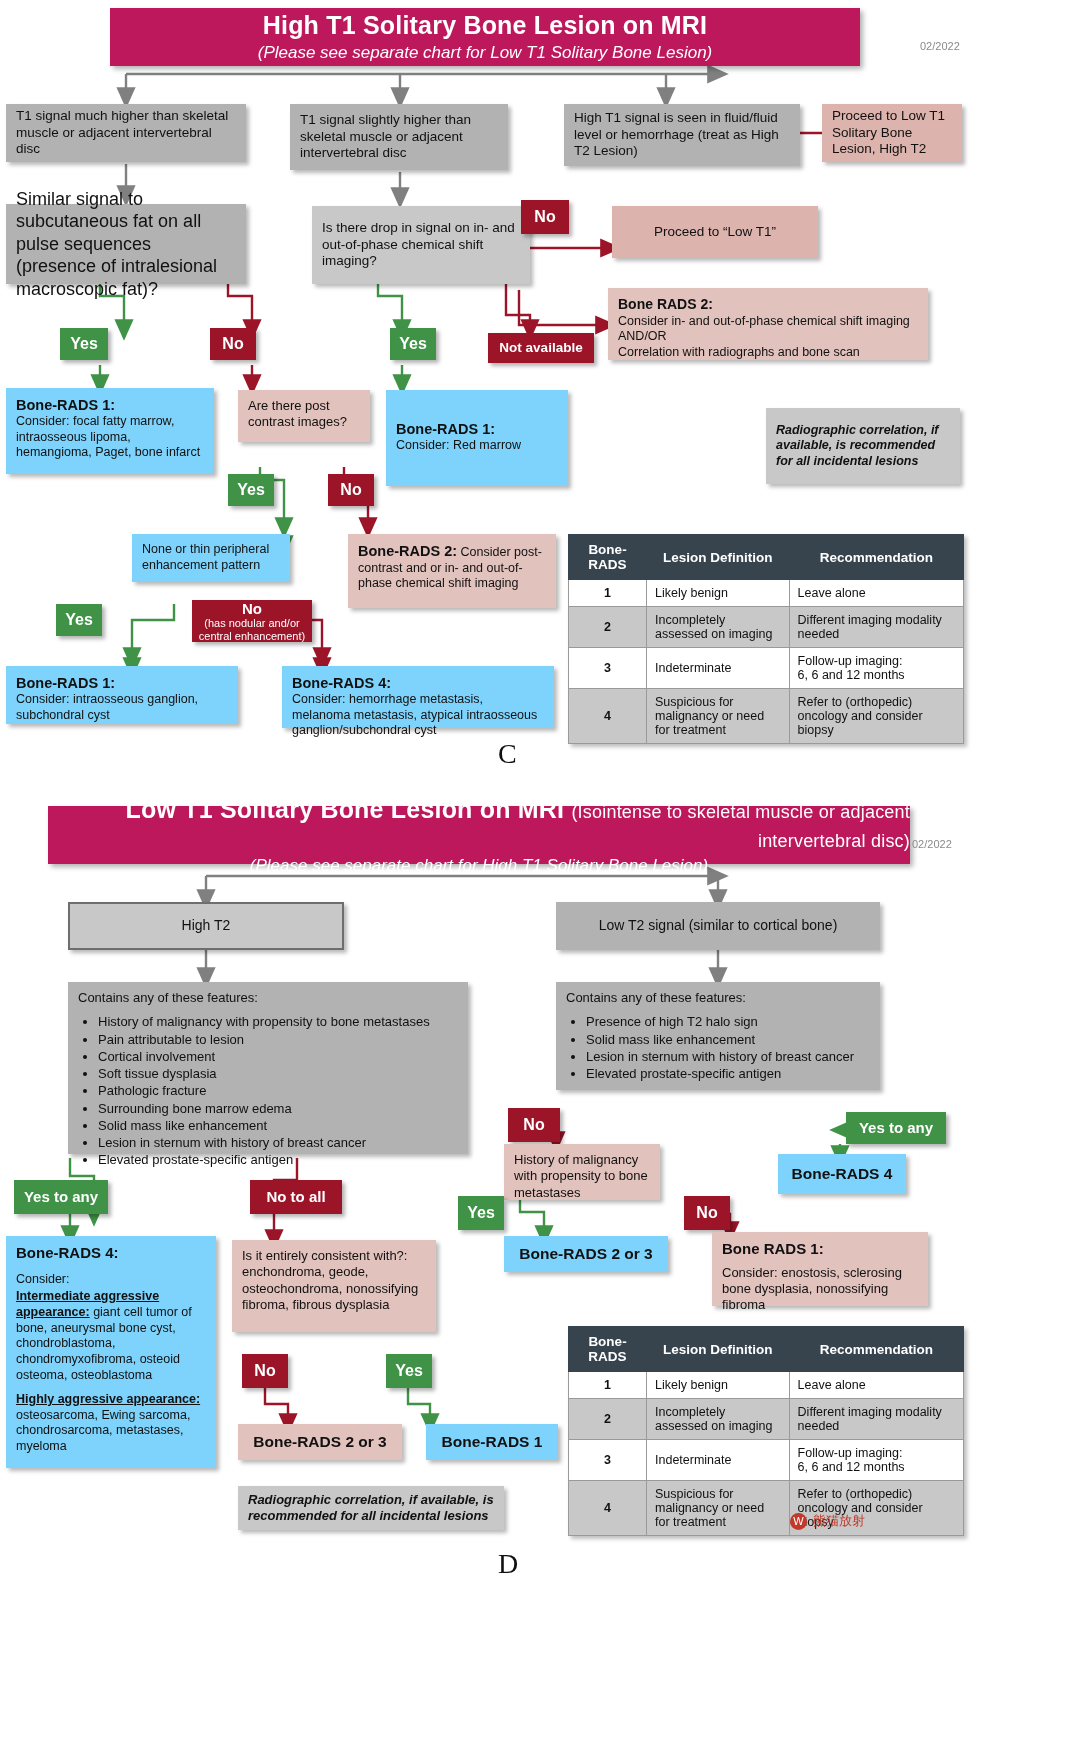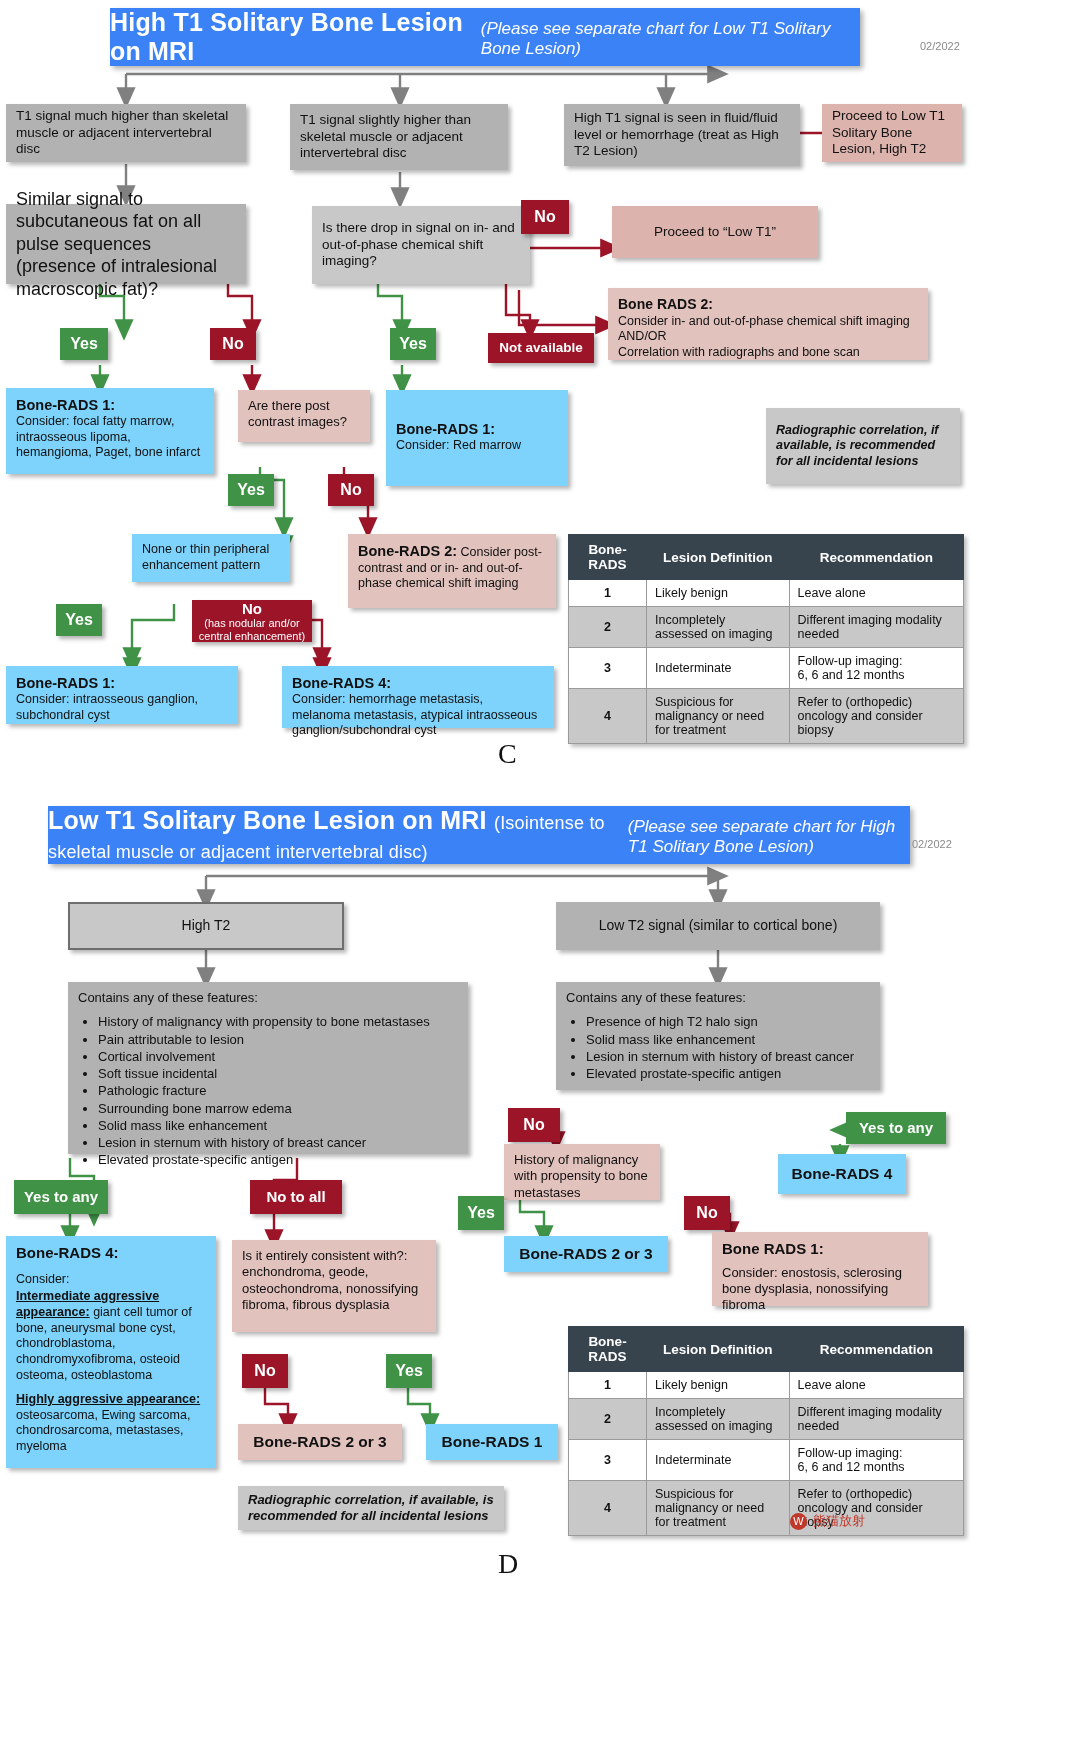--- a/index.html
+++ b/index.html
@@ -31,25 +31,25 @@
     box-shadow:3px 3px 4px rgba(0,0,0,0.3);
     display:flex; align-items:center; justify-content:center;
     flex-direction:column;
     line-height:1.15;
   }
   .lbl.yes { background:#3f9246; }
   .lbl.no  { background:#9c1428; }
   .lbl .sub { font-weight:normal; font-size:11px; }
   .hdr {
     position:absolute;
-    background:#3b82f6;
+    background:#be185d;
     color:#fff;
-    text-align:left;
+    text-align:right;
     box-shadow:3px 3px 5px rgba(0,0,0,0.3);
-    display:flex; 
+    display:flex; flex-direction:column;
     align-items:center; justify-content:center;
   }
   .hdr .t1 { font-size:25px; font-weight:bold; letter-spacing:.2px; }
   .hdr .t1 .thin { font-weight:normal; font-size:18px; }
   .hdr .t2 { font-size:17px; font-style:italic; margin-top:3px; }
   .date { position:absolute; font-size:11px; color:#8a8a8a; }
   .panel-letter { position:absolute; font-family:"Liberation Serif", serif; font-size:28px; }
   svg.lines { position:absolute; left:0; top:0; pointer-events:none; }
   .bold { font-weight:bold; }
   .ital { font-style:italic; }
@@ -273,21 +273,21 @@
               display:flex; align-items:center; justify-content:center;">High T2</div>
   <div class="node grey" style="left:556px; top:902px; width:324px; height:48px; font-size:14px;
               display:flex; align-items:center; justify-content:center;">Low T2 signal (similar to cortical bone)</div>
 
   <div class="node grey" style="left:68px; top:982px; width:400px; height:172px; font-size:13px;">
     <div>Contains any of these features:</div>
     <ul class="feat">
       <li>History of malignancy with propensity to bone metastases</li>
       <li>Pain attributable to lesion</li>
       <li>Cortical involvement</li>
-      <li>Soft tissue incidental</li>
+      <li>Soft tissue dysplasia</li>
       <li>Pathologic fracture</li>
       <li>Surrounding bone marrow edema</li>
       <li>Solid mass like enhancement</li>
       <li>Lesion in sternum with history of breast cancer</li>
       <li>Elevated prostate-specific antigen</li>
     </ul>
   </div>
 
   <div class="node grey" style="left:556px; top:982px; width:324px; height:108px; font-size:13px;">
     <div>Contains any of these features:</div>

